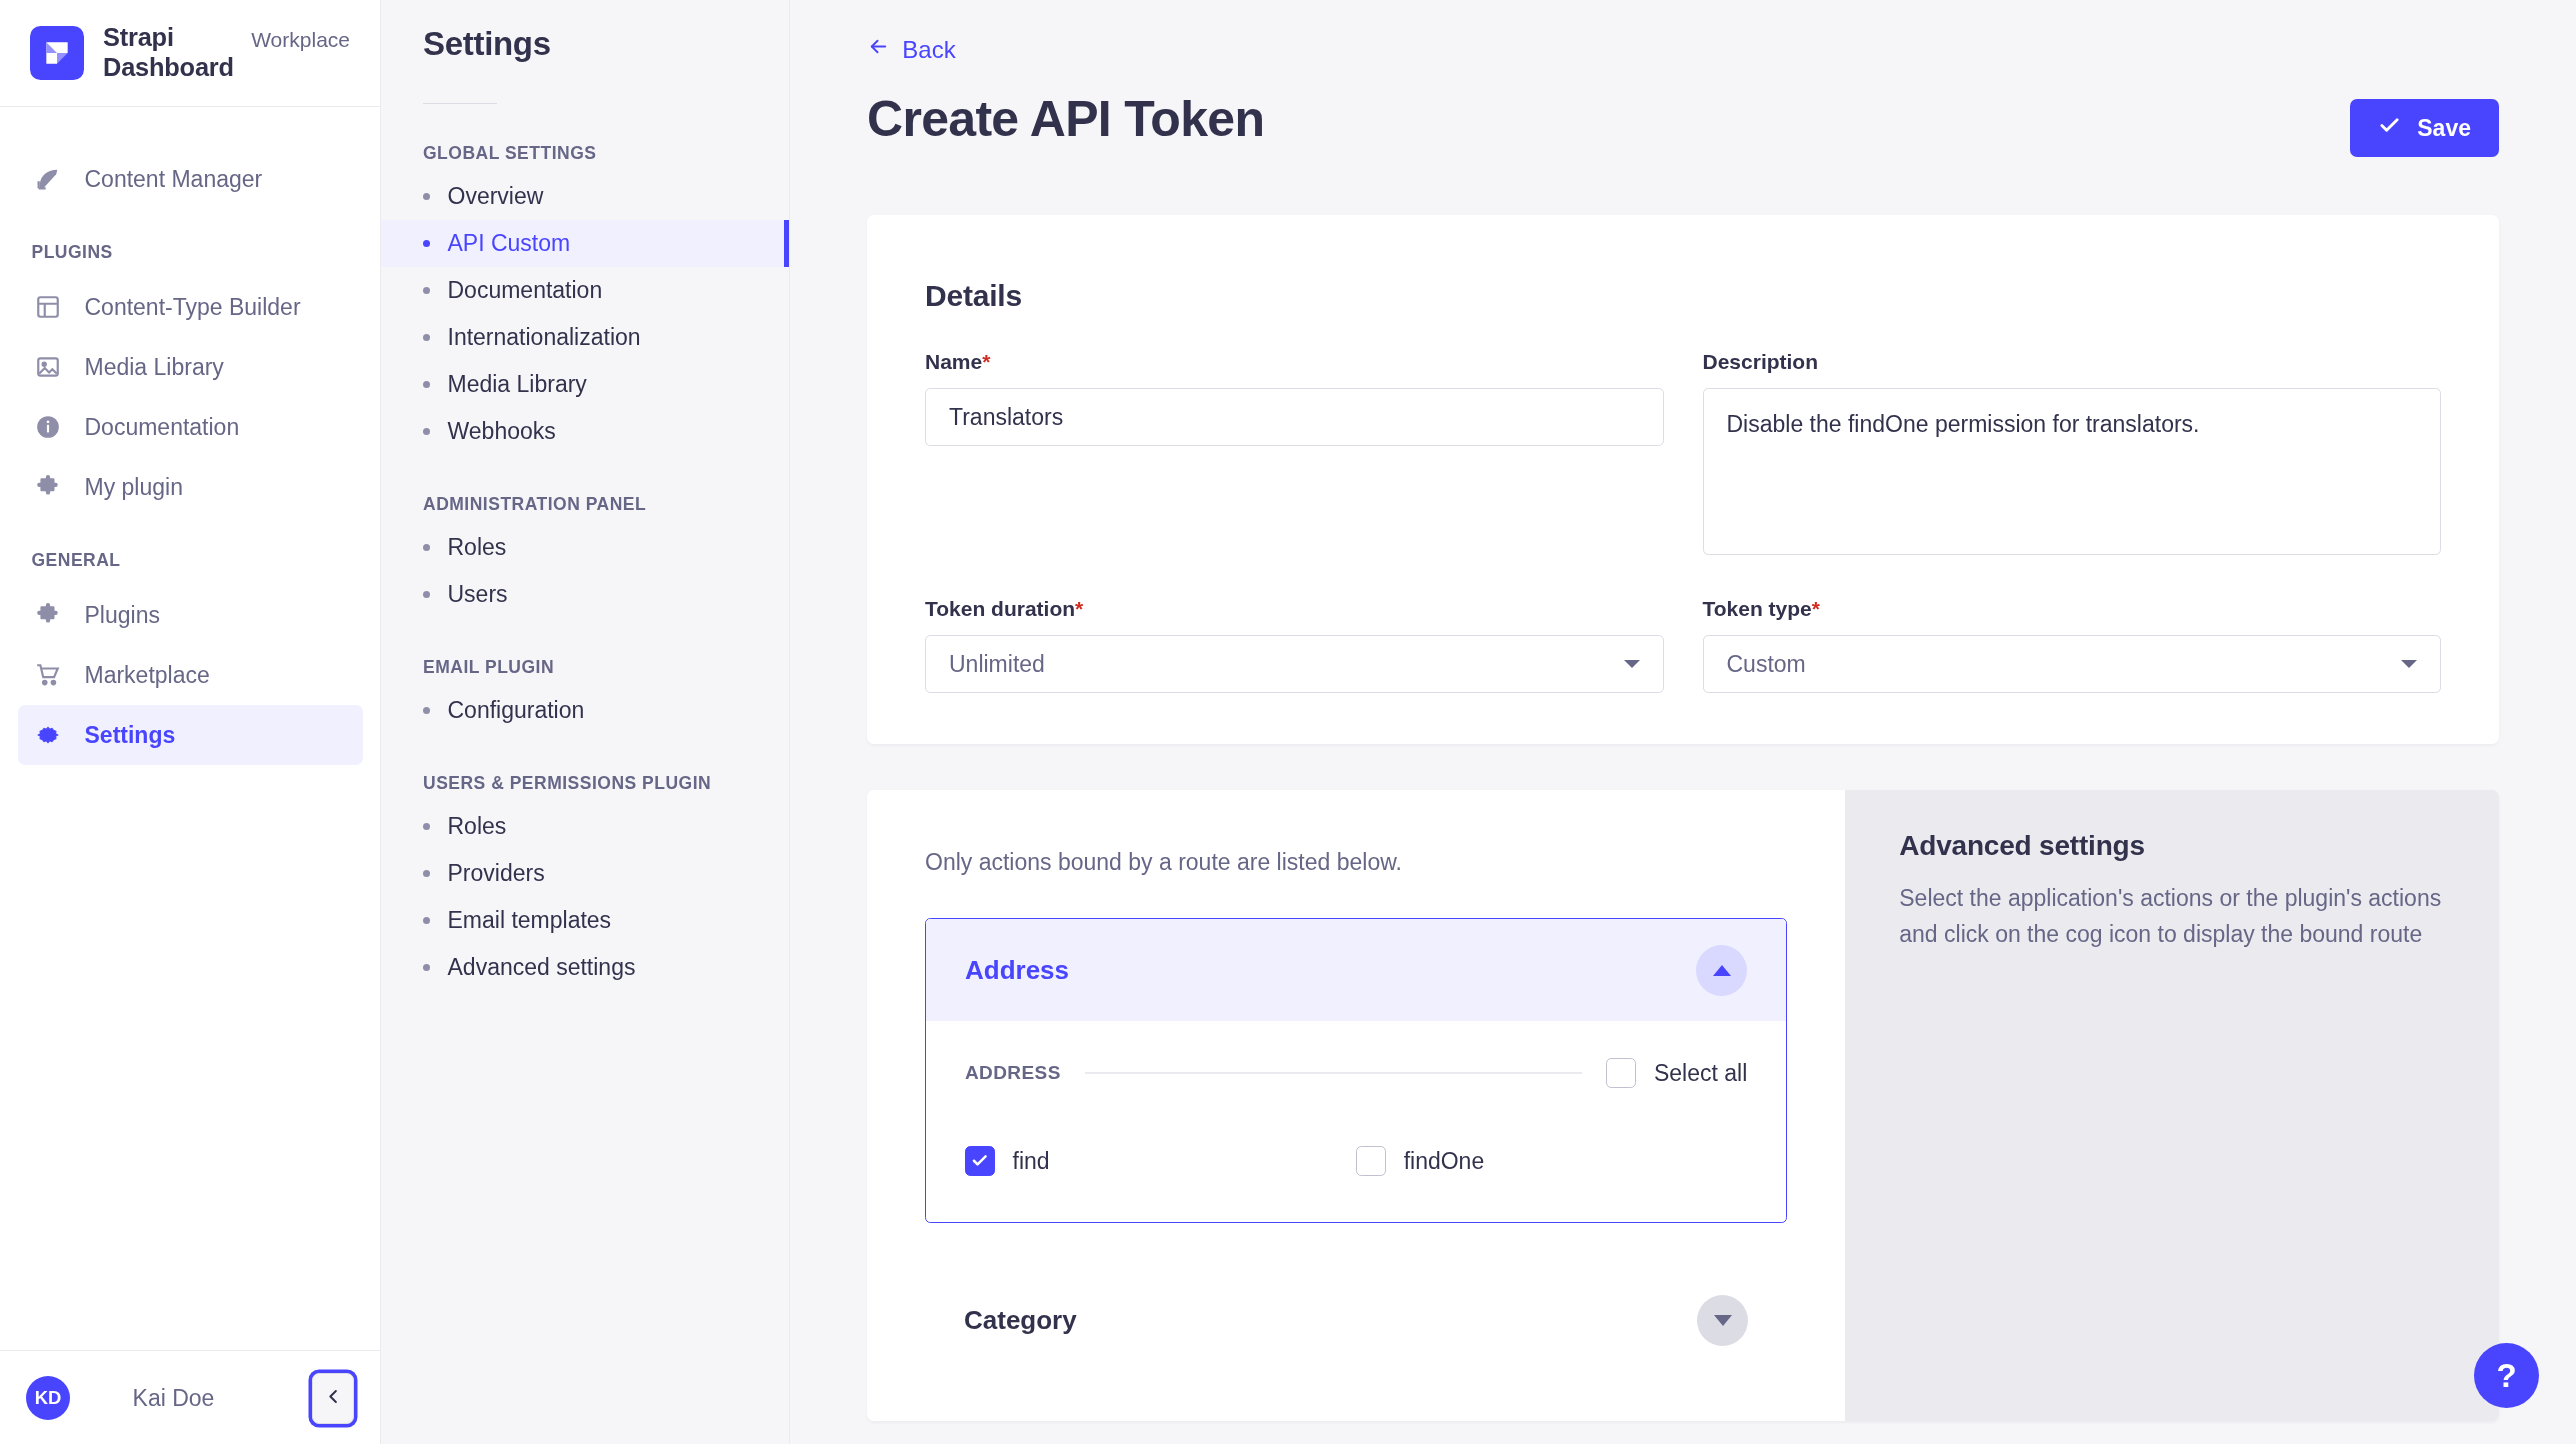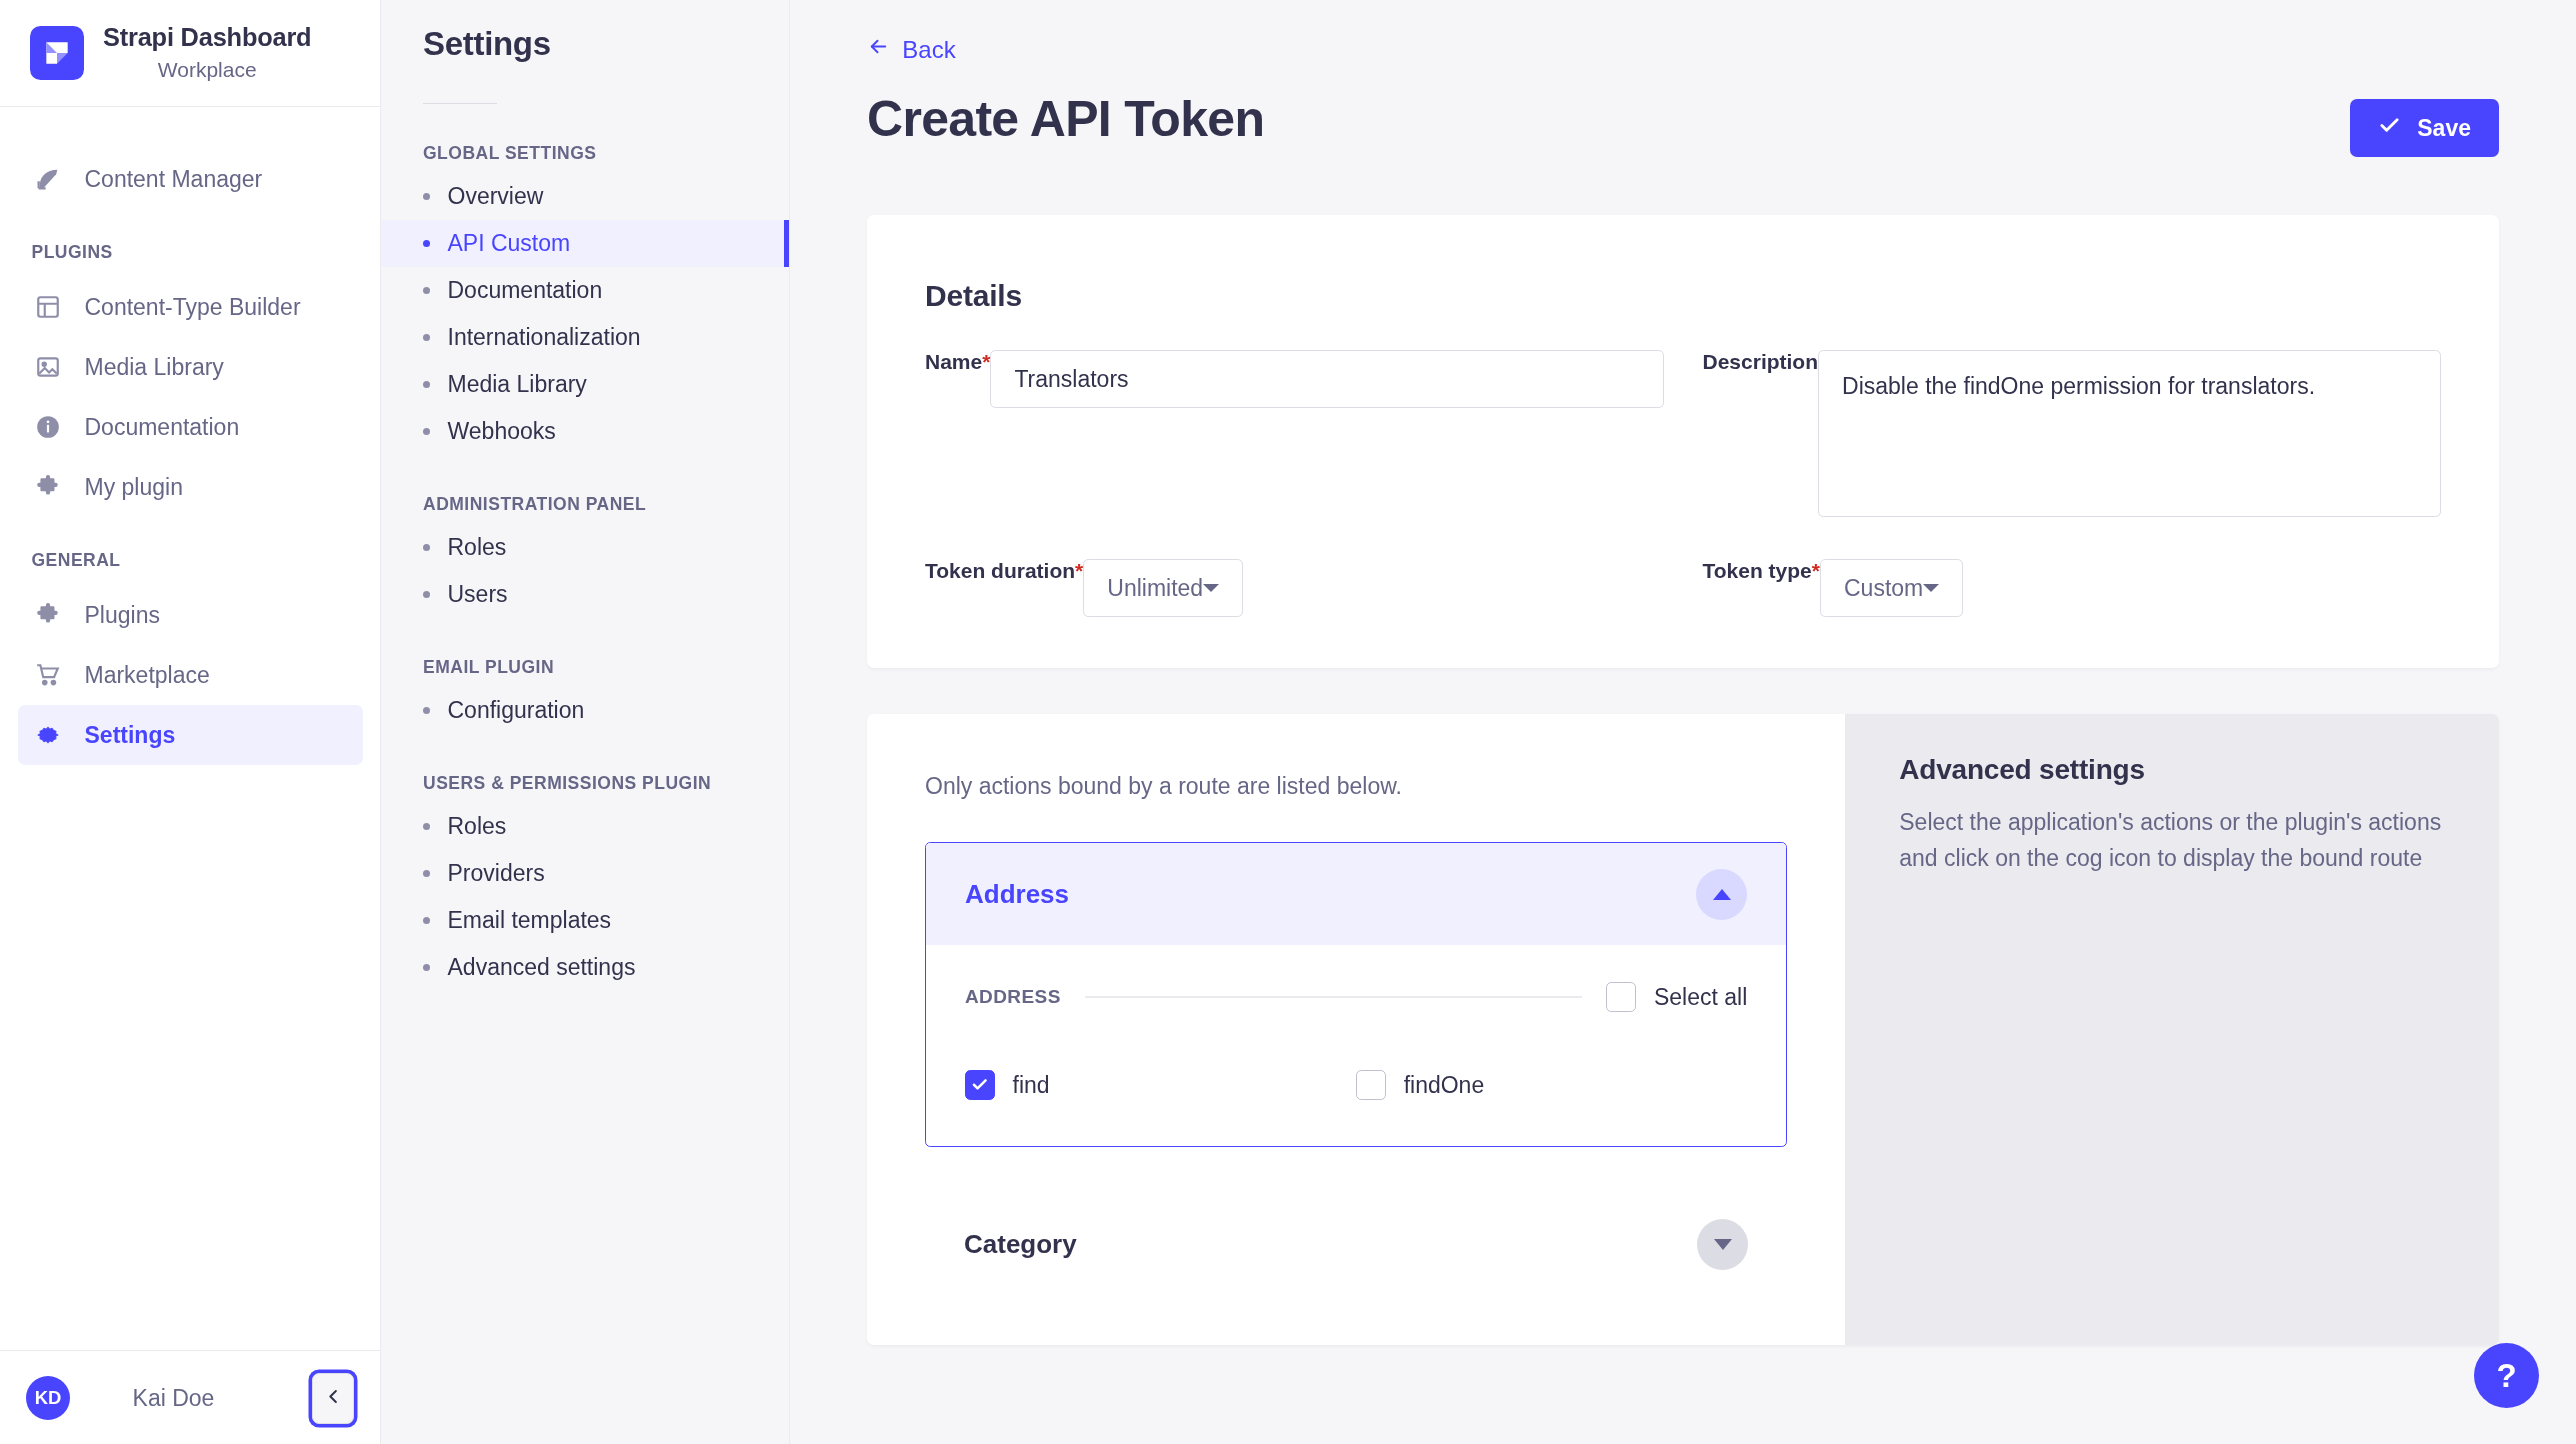--- a/index.html
+++ b/index.html
@@ -20,21 +20,21 @@
   .sb-header {
     height: 107px; display: flex; align-items: center;
     padding: 0 30px; gap: 19px;
     border-bottom: 1.8px solid #eaeaef;
   }
   .sb-logo {
     width: 54px; height: 54px; border-radius: 10.5px; background: #4945ff;
     flex: 0 0 54px; position: relative;
   }
   .sb-logo svg { position: absolute; left: 11.4px; top: 11.4px; }
-  .sb-brand { display: flex; flex-direction: column; justify-content: center; text-align: center; }
+  .sb-brand { display: flex; flex-direction: row; justify-content: center; }
   .sb-title { font-size: 25.4px; font-weight: 700; color: #32324d; letter-spacing: -0.2px; line-height: 1.18; }
   .sb-sub { font-size: 21px; color: #666687; line-height: 1.3; margin-top: 2.6px; }
 
   .sb-nav { flex: 1; padding: 30px 17.5px 0 17.5px; overflow: hidden; }
   .sb-section-label {
     font-size: 17.5px; font-weight: 700; color: #666687;
     letter-spacing: 0.5px; padding: 0 14px; margin: 33px 0 14px 0;
   }
   .sb-item {
     display: flex; align-items: center; gap: 21px;
@@ -101,21 +101,21 @@
     cursor: pointer; font-family: inherit; margin-top: 7px;
   }
 
   .card {
     background: #fff; border-radius: 7px; margin-top: 58px;
     padding: 42px 58px 51px 58px; box-shadow: 0 1.8px 3.5px rgba(33,33,52,0.04);
   }
   .card-title { font-size: 30px; font-weight: 700; color: #32324d; letter-spacing: -0.2px; margin-top: 22px; }
 
   .form-grid { display: flex; gap: 39px; margin-top: 37px; }
-  .field { flex: 1; display: flex; flex-direction: row; }
+  .field { flex: 1; display: flex; flex-direction: column; }
   .field-label { font-size: 21px; font-weight: 700; color: #32324d; margin-bottom: 14px; }
   .req { color: #d02b20; }
   .text-input {
     height: 58px; border: 0.9px solid #dcdce4; border-radius: 5.3px;
     padding: 0 23px; font-size: 23px; color: #32324d;
     font-family: inherit; background: #fff; width: 100%;
   }
   .text-area {
     height: 167px; border: 0.9px solid #dcdce4; border-radius: 5.3px;
     padding: 19px 23px; font-size: 23px; color: #32324d;

